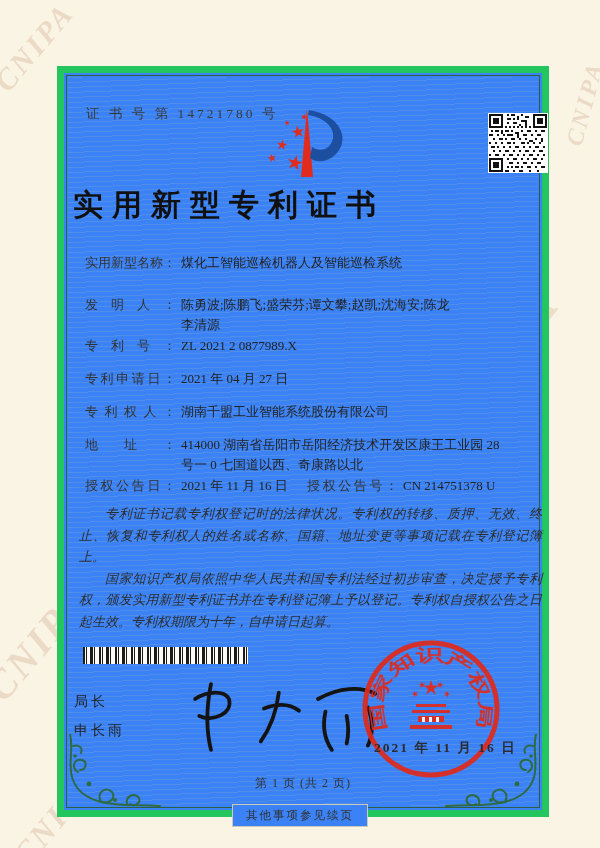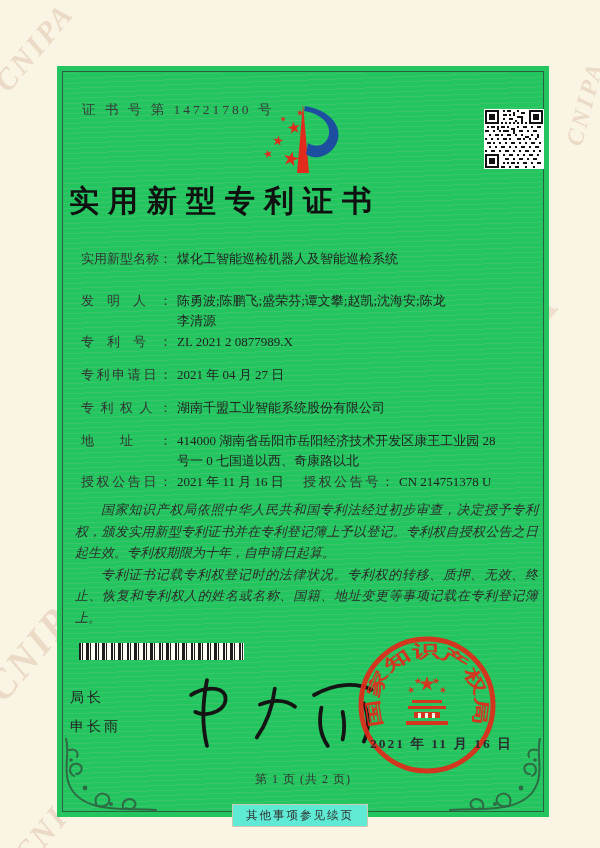--- a/index.html
+++ b/index.html
@@ -14,21 +14,21 @@
       color:rgba(205,165,130,.32);letter-spacing:3px;pointer-events:none;}
   .wm-tl{left:-18px;top:30px;font-size:30px;transform:rotate(-50deg);}
   .wm-tr{left:542px;top:90px;font-size:24px;transform:rotate(-75deg);}
   .wm-r{left:398px;top:330px;font-size:56px;color:rgba(208,172,140,.30);transform:rotate(-50deg);}
   .wm-l{left:-30px;top:620px;font-size:40px;transform:rotate(-50deg);}
   .wm-bl{left:0px;top:800px;font-size:32px;transform:rotate(-50deg);}
   .wm-in{left:120px;top:540px;font-size:48px;color:rgba(150,165,150,.16);transform:rotate(-48deg);}
   
   .cert{
     position:absolute;left:57px;top:66px;width:492px;height:751px;
-    border:3px solid #22c55e;background:#22c55e;
+    border:7px solid #22c55e;background:#3b82f6;
     box-sizing:border-box;
   }
   .cert .innerline{
     position:absolute;inset:2px;border:1px solid #2e5f43;pointer-events:none;
   }
   .cert .guilloche{
     position:absolute;inset:4px;pointer-events:none;
     background:repeating-linear-gradient(178deg,
       rgba(165,190,170,.20) 0 1px, transparent 1px 5px);
   }
@@ -73,21 +73,21 @@
   .stampdate{position:absolute;left:310px;top:666px;font-size:13.5px;
              letter-spacing:2px;color:#2b2b30;font-weight:600;}
   .pageno{position:absolute;left:0;right:0;top:702px;text-align:center;
           font-size:12px;color:#333;letter-spacing:1px;}
   .corner{position:absolute;width:96px;height:74px;pointer-events:none;}
   .corner.bl{left:1px;bottom:2px;}
   .corner.br{right:1px;bottom:2px;transform:scaleX(-1);}
   
   .note{
     position:absolute;left:50%;top:804px;transform:translateX(-50%);
-    background:#5eead4;border:1px solid #cfc9b8;padding:3px 13px;
+    background:#3b82f6;border:1px solid #cfc9b8;padding:3px 13px;
     font-size:11.5px;color:#333;letter-spacing:2px;white-space:nowrap;
   }
 </style>
 </head>
 <body>
 
 <svg width="0" height="0" style="position:absolute" aria-hidden="true">
   <defs>
     <path id="st" d="M0,-1 L0.2245,-0.309 0.951,-0.309 0.363,0.118 0.588,0.809 0,0.382 -0.588,0.809 -0.363,0.118 -0.951,-0.309 -0.2245,-0.309 Z"></path>
   </defs>
@@ -152,22 +152,22 @@
     <div class="frow tight">
       <span class="flabel">地址：</span><span class="fvalue"><span>414000 湖南省岳阳市岳阳经济技术开发区康王工业园 28</span><span style="display:block">号一 0 七国道以西、奇康路以北</span></span>
     </div>
     <div class="frow">
       <span class="fpair"><span class="flabel">授权公告日：</span><span class="fvalue">2021 年 11 月 16 日</span></span>
       <span class="fpair"><span class="flabel">授权公告号：</span><span class="fvalue">CN 214751378 U</span></span>
     </div>
   </div>
 
   <div class="paras">
+    <p>专利证书记载专利权登记时的法律状况。专利权的转移、质押、无效、终止、恢复和专利权人的姓名或名称、国籍、地址变更等事项记载在专利登记簿上。</p>
     <p>国家知识产权局依照中华人民共和国专利法经过初步审查，决定授予专利权，颁发实用新型专利证书并在专利登记簿上予以登记。专利权自授权公告之日起生效。专利权期限为十年，自申请日起算。</p>
-    <p>专利证书记载专利权登记时的法律状况。专利权的转移、质押、无效、终止、恢复和专利权人的姓名或名称、国籍、地址变更等事项记载在专利登记簿上。</p>
   </div>
 
   <div class="barcode"></div>
 
   <div class="bureau">
     <div>局长</div>
     <div>申长雨</div>
   </div>
 
   <svg class="sig" viewBox="0 0 200 90" fill="none" stroke="#141414" stroke-width="3.6" stroke-linecap="round" stroke-linejoin="round">

